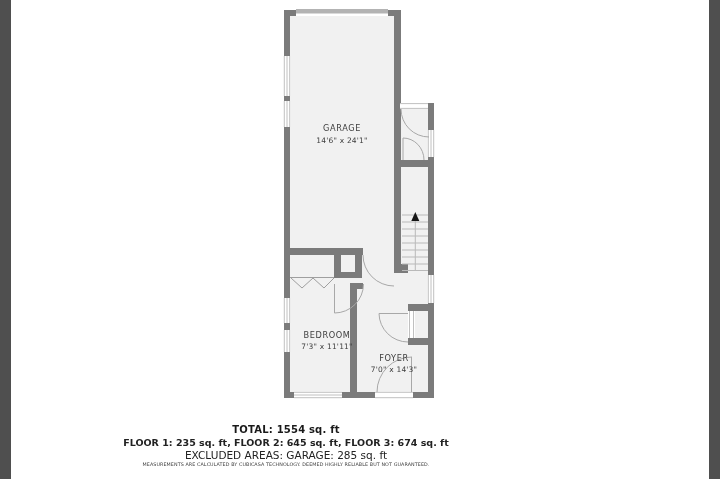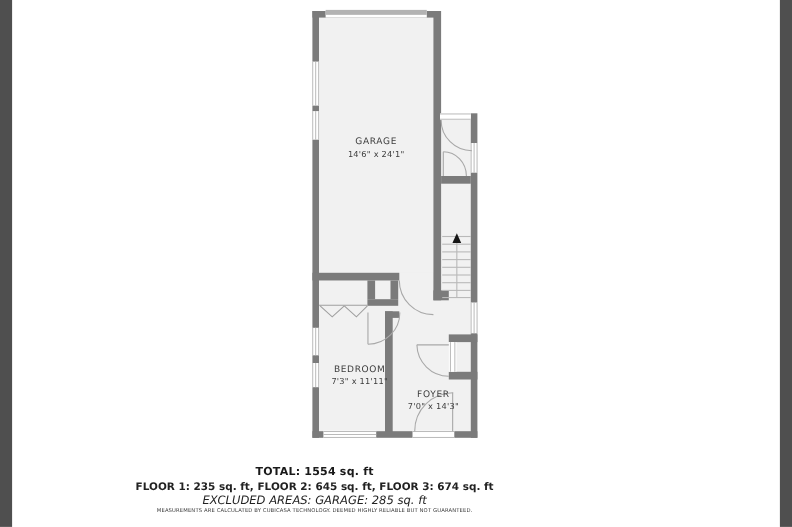--- a/index.html
+++ b/index.html
@@ -5,21 +5,21 @@
   html,body{margin:0;padding:0;background:#ffffff;}
   body{width:720px;height:479px;position:relative;overflow:hidden;
        font-family:"DejaVu Sans","Liberation Sans",sans-serif;}
   .edge-bar{position:absolute;top:0;width:11px;height:479px;background:#4f4f4f;}
   #bar-left{left:0;}
   #bar-right{right:0;}
   #plan-svg{position:absolute;left:0;top:0;}
   .summary{position:absolute;left:0;top:423px;width:572px;text-align:center;color:#1a1a1a;}
   .summary .total{font-size:10px;font-weight:bold;line-height:14px;letter-spacing:.2px;}
   .summary .floors{font-size:9.5px;line-height:12px;color:#222;font-weight:bold;}
-  .summary .excluded{font-size:10.5px;line-height:12px;color:#222;font-style:italic;}
+  .summary .excluded{font-size:10.5px;line-height:12px;color:#222;}
   .summary .disclaimer{font-size:4.8px;line-height:8px;color:#3a3a3a;letter-spacing:.1px;}
   svg text{font-family:"DejaVu Sans","Liberation Sans",sans-serif;fill:#3d3d3d;}
   .room-name{font-size:8.2px;letter-spacing:.6px;}
   .room-dim{font-size:7.5px;letter-spacing:.2px;}
   .wall{fill:#7b7b7b;}
   .floor{fill:#f1f1f1;}
   .gap{fill:#ffffff;}
   .frame{stroke:#b0b0b0;stroke-width:.8;}
   .arc{stroke:#a8a8a8;stroke-width:1;fill:none;}
   .leaf{stroke:#a8a8a8;stroke-width:1;}

